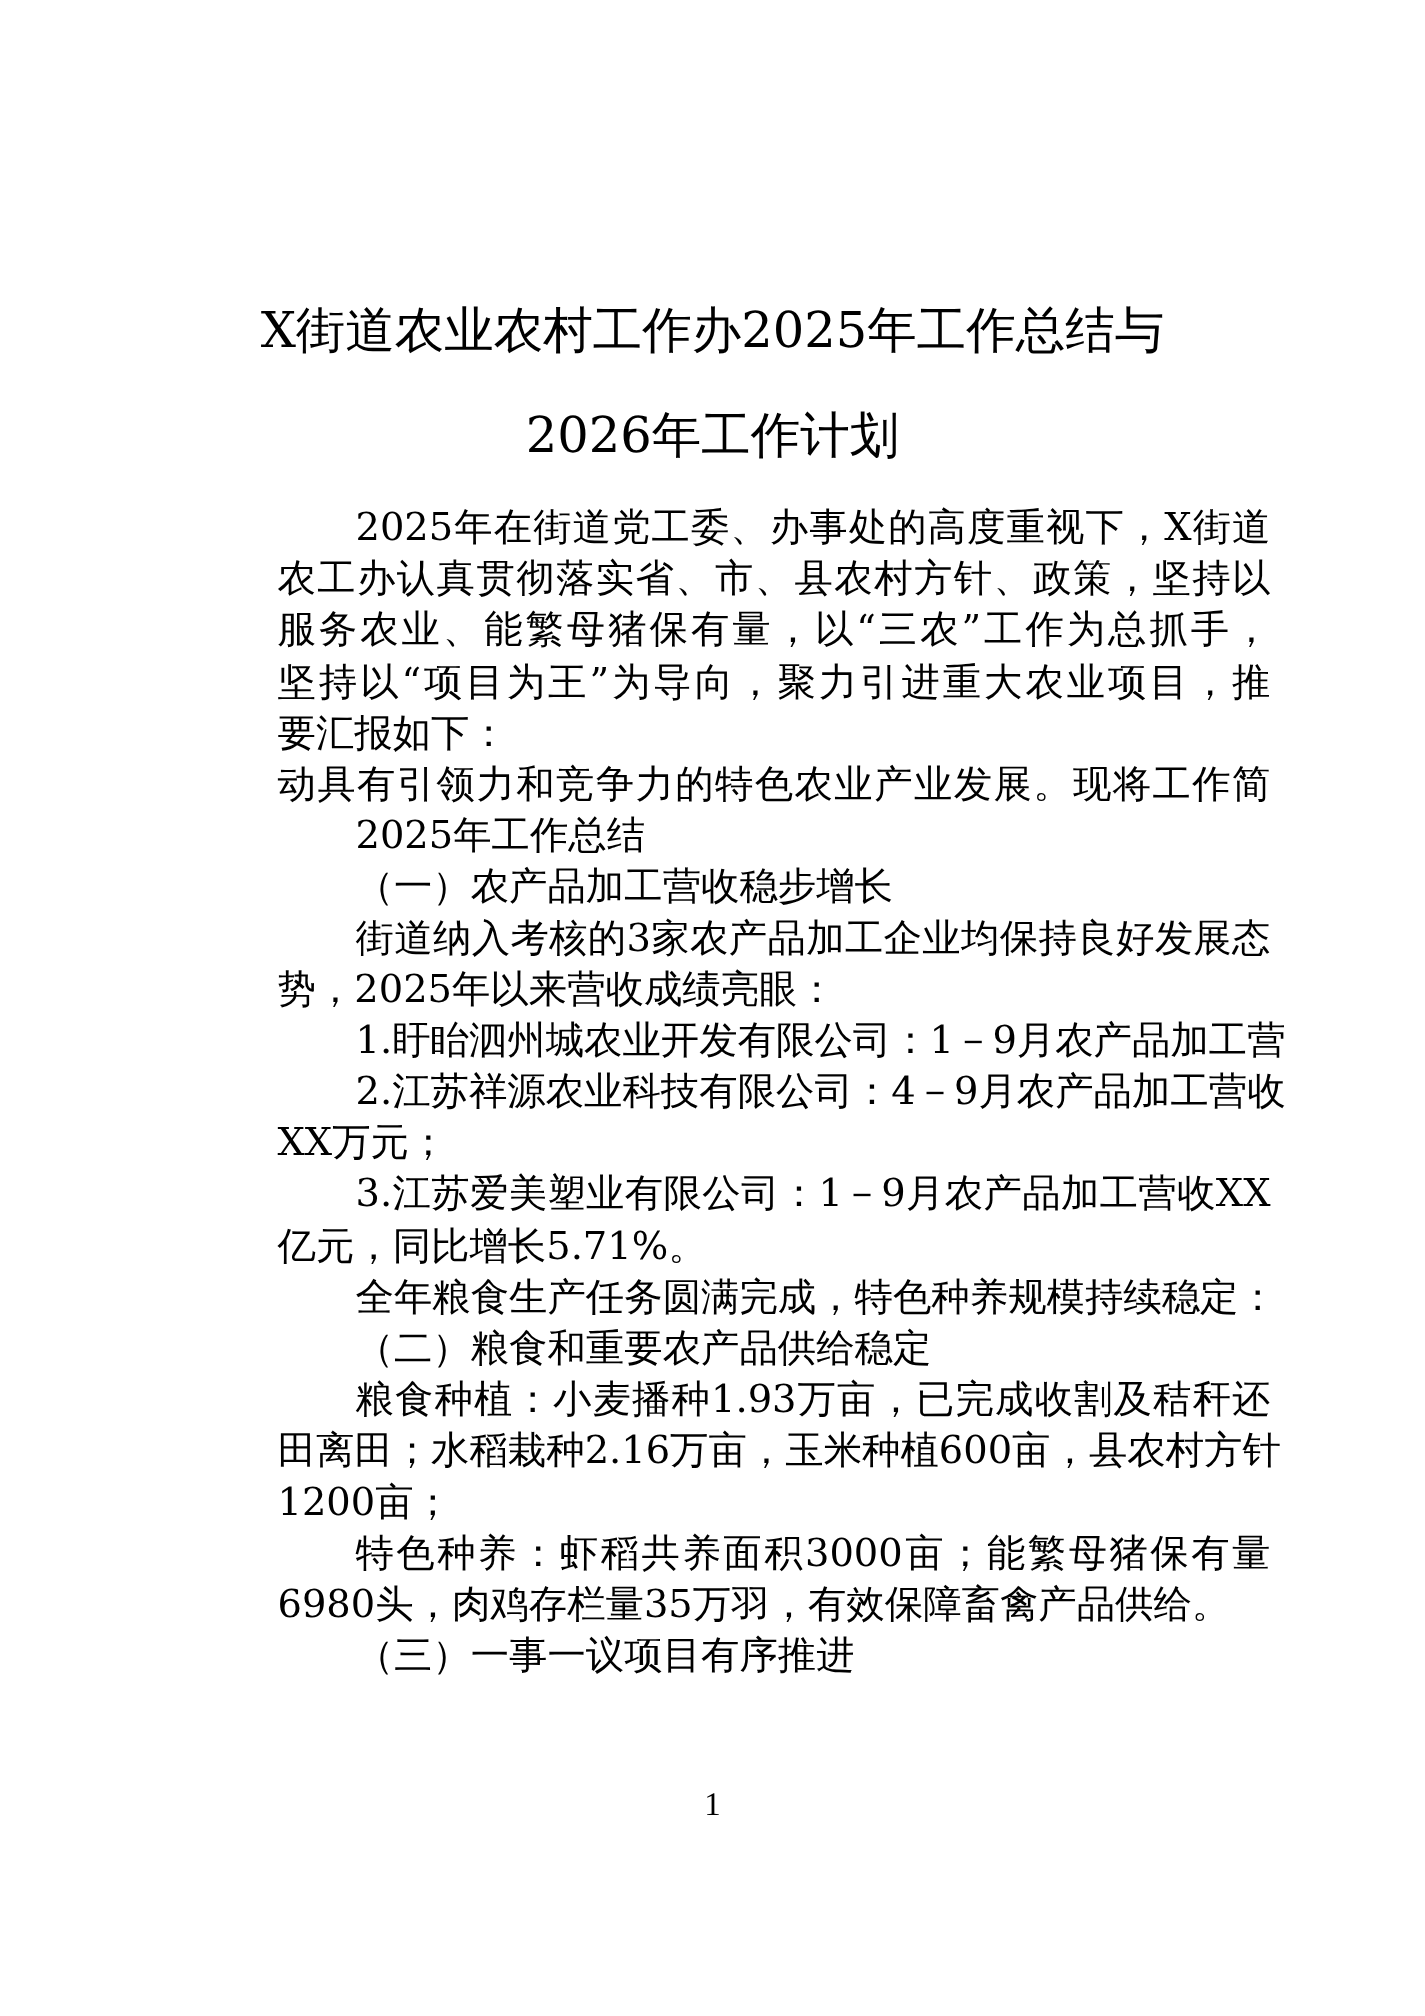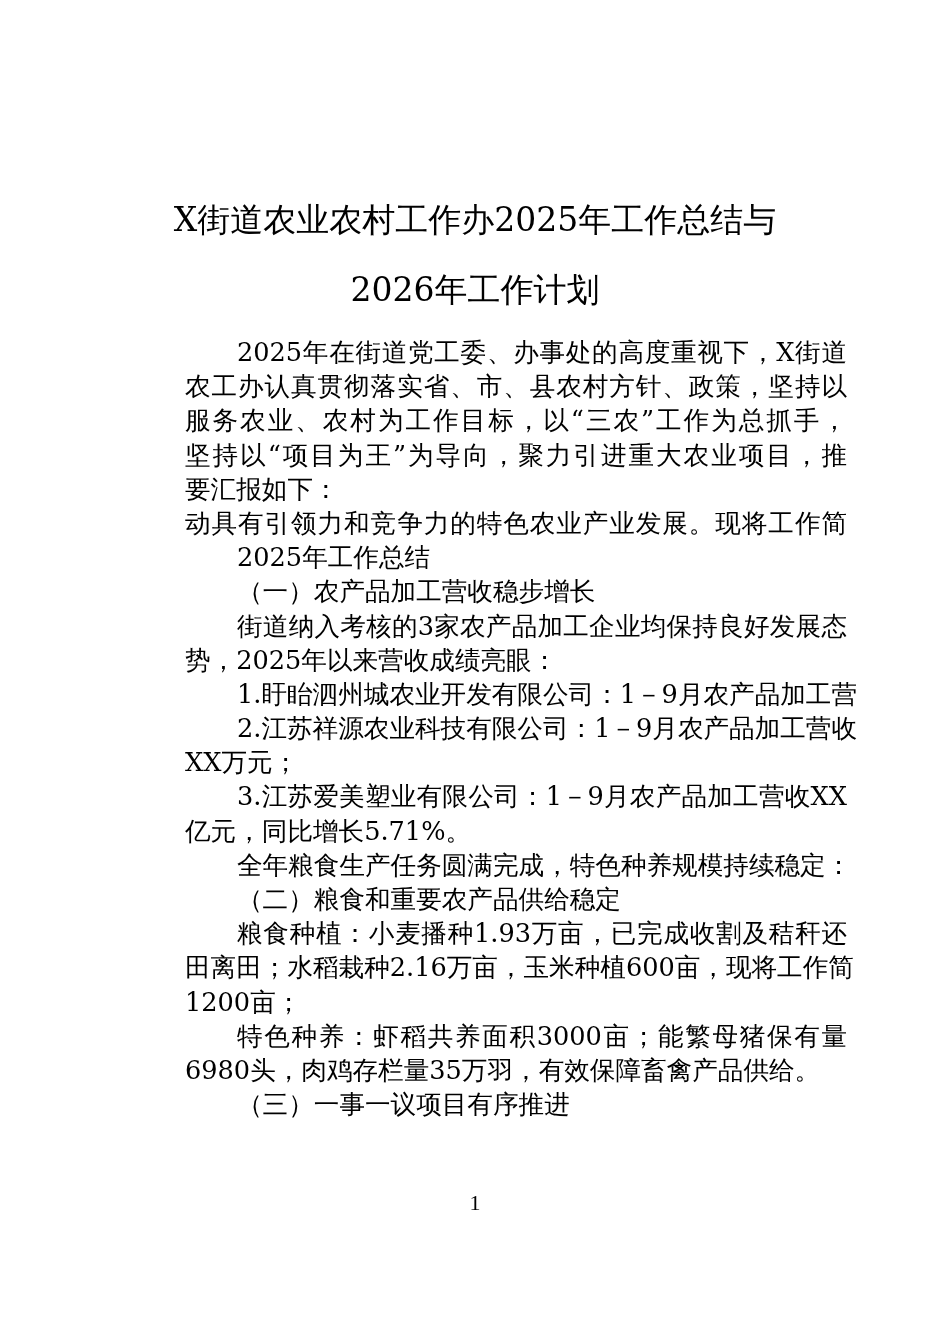--- a/index.html
+++ b/index.html
@@ -21,37 +21,37 @@
 </head>
 <body>
 
 <div class="page">
   <div class="title l1">X街道农业农村工作办2025年工作总结与</div>
   <div class="title l2">2026年工作计划</div>
 
   <div class="body" id="body">
       <div class="line indent">2025年在街道党工委、办事处的高度重视下，X街道</div>
       <div class="line">农工办认真贯彻落实省、市、县农村方针、政策，坚持以</div>
-      <div class="line">服务农业、农村为工作目标，以“三农”工作为总抓手，</div>
+      <div class="line">服务农业、能繁母猪保有量，以“三农”工作为总抓手，</div>
       <div class="line">坚持以“项目为王”为导向，聚力引进重大农业项目，推</div>
       <div class="line last">要汇报如下：</div>
       <div class="line">动具有引领力和竞争力的特色农业产业发展。现将工作简</div>
       <div class="line indent last">2025年工作总结</div>
       <div class="line indent last">（一）农产品加工营收稳步增长</div>
       <div class="line indent">街道纳入考核的3家农产品加工企业均保持良好发展态</div>
       <div class="line last">势，2025年以来营收成绩亮眼：</div>
       <div class="line indent">1.盱眙泗州城农业开发有限公司：1－9月农产品加工营</div>
-      <div class="line indent">2.江苏祥源农业科技有限公司：1－9月农产品加工营收</div>
+      <div class="line indent">2.江苏祥源农业科技有限公司：4－9月农产品加工营收</div>
       <div class="line last">XX万元；</div>
       <div class="line indent">3.江苏爱美塑业有限公司：1－9月农产品加工营收XX</div>
       <div class="line last">亿元，同比增长5.71%。</div>
       <div class="line indent">全年粮食生产任务圆满完成，特色种养规模持续稳定：</div>
       <div class="line indent last">（二）粮食和重要农产品供给稳定</div>
       <div class="line indent">粮食种植：小麦播种1.93万亩，已完成收割及秸秆还</div>
-      <div class="line">田离田；水稻栽种2.16万亩，玉米种植600亩，现将工作简</div>
+      <div class="line">田离田；水稻栽种2.16万亩，玉米种植600亩，县农村方针</div>
       <div class="line last">1200亩；</div>
       <div class="line indent">特色种养：虾稻共养面积3000亩；能繁母猪保有量</div>
       <div class="line last">6980头，肉鸡存栏量35万羽，有效保障畜禽产品供给。</div>
       <div class="line indent last">（三）一事一议项目有序推进</div>
     </div>
 
   <div class="pagenum">1</div>
 </div>
 
 </body></html>

